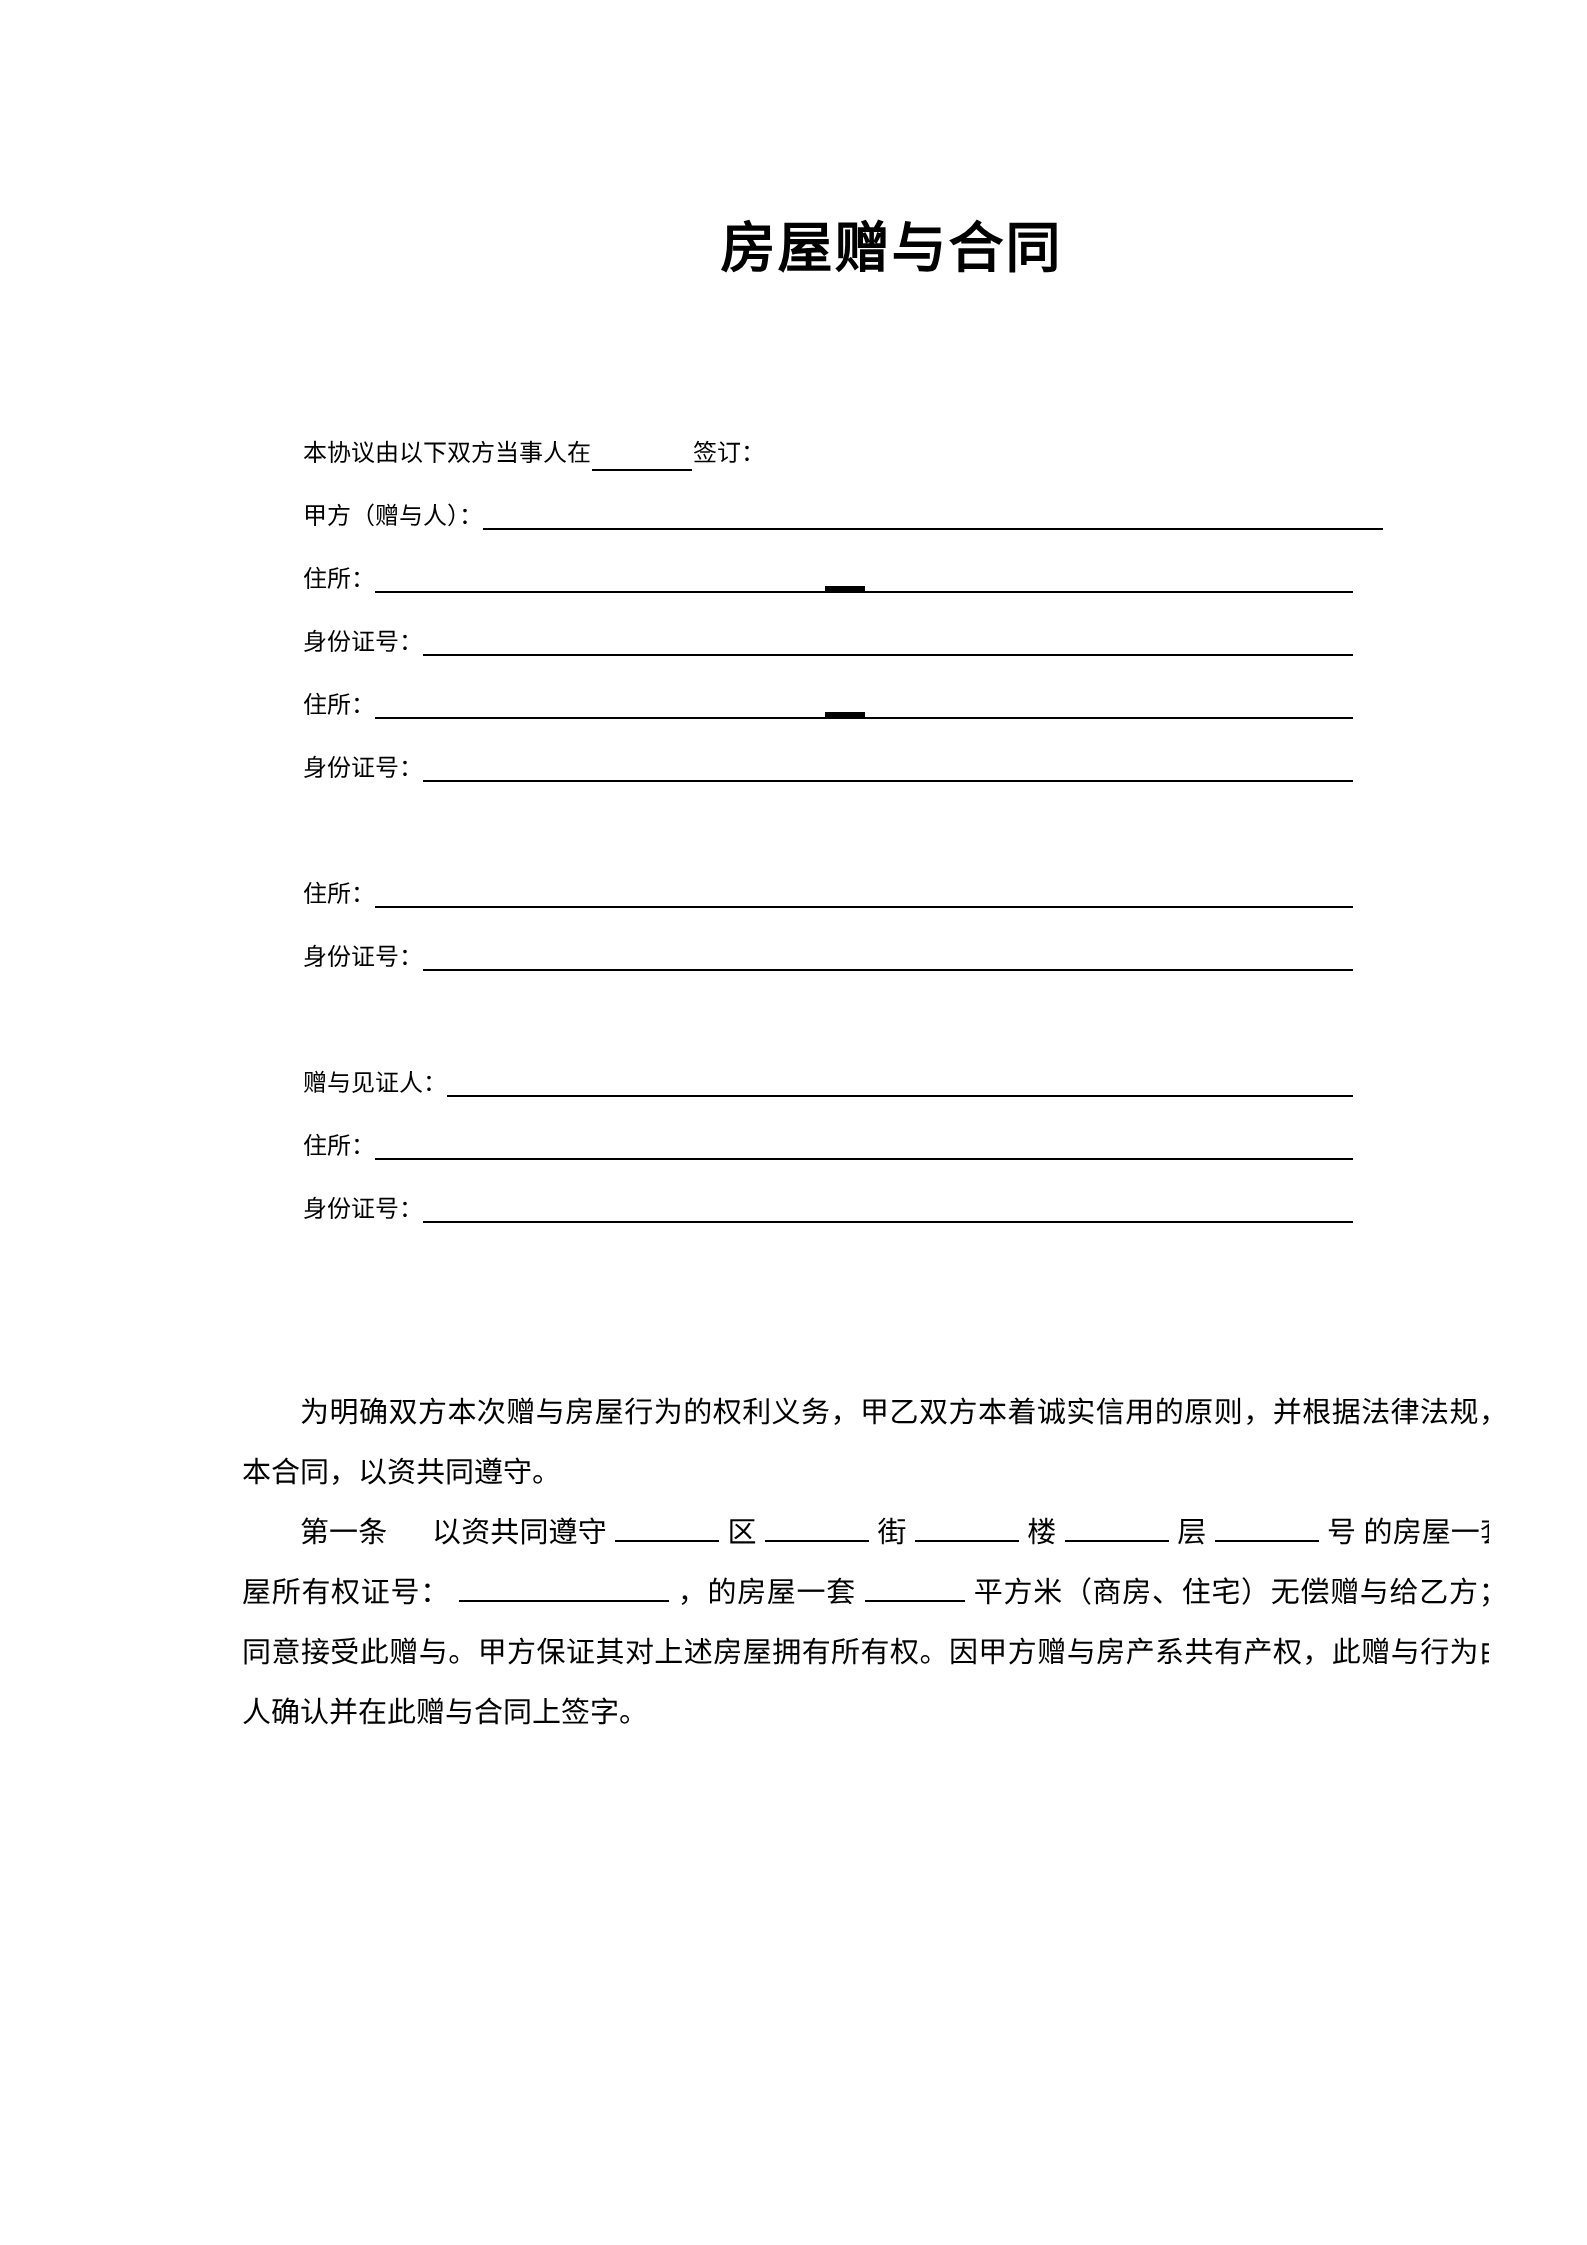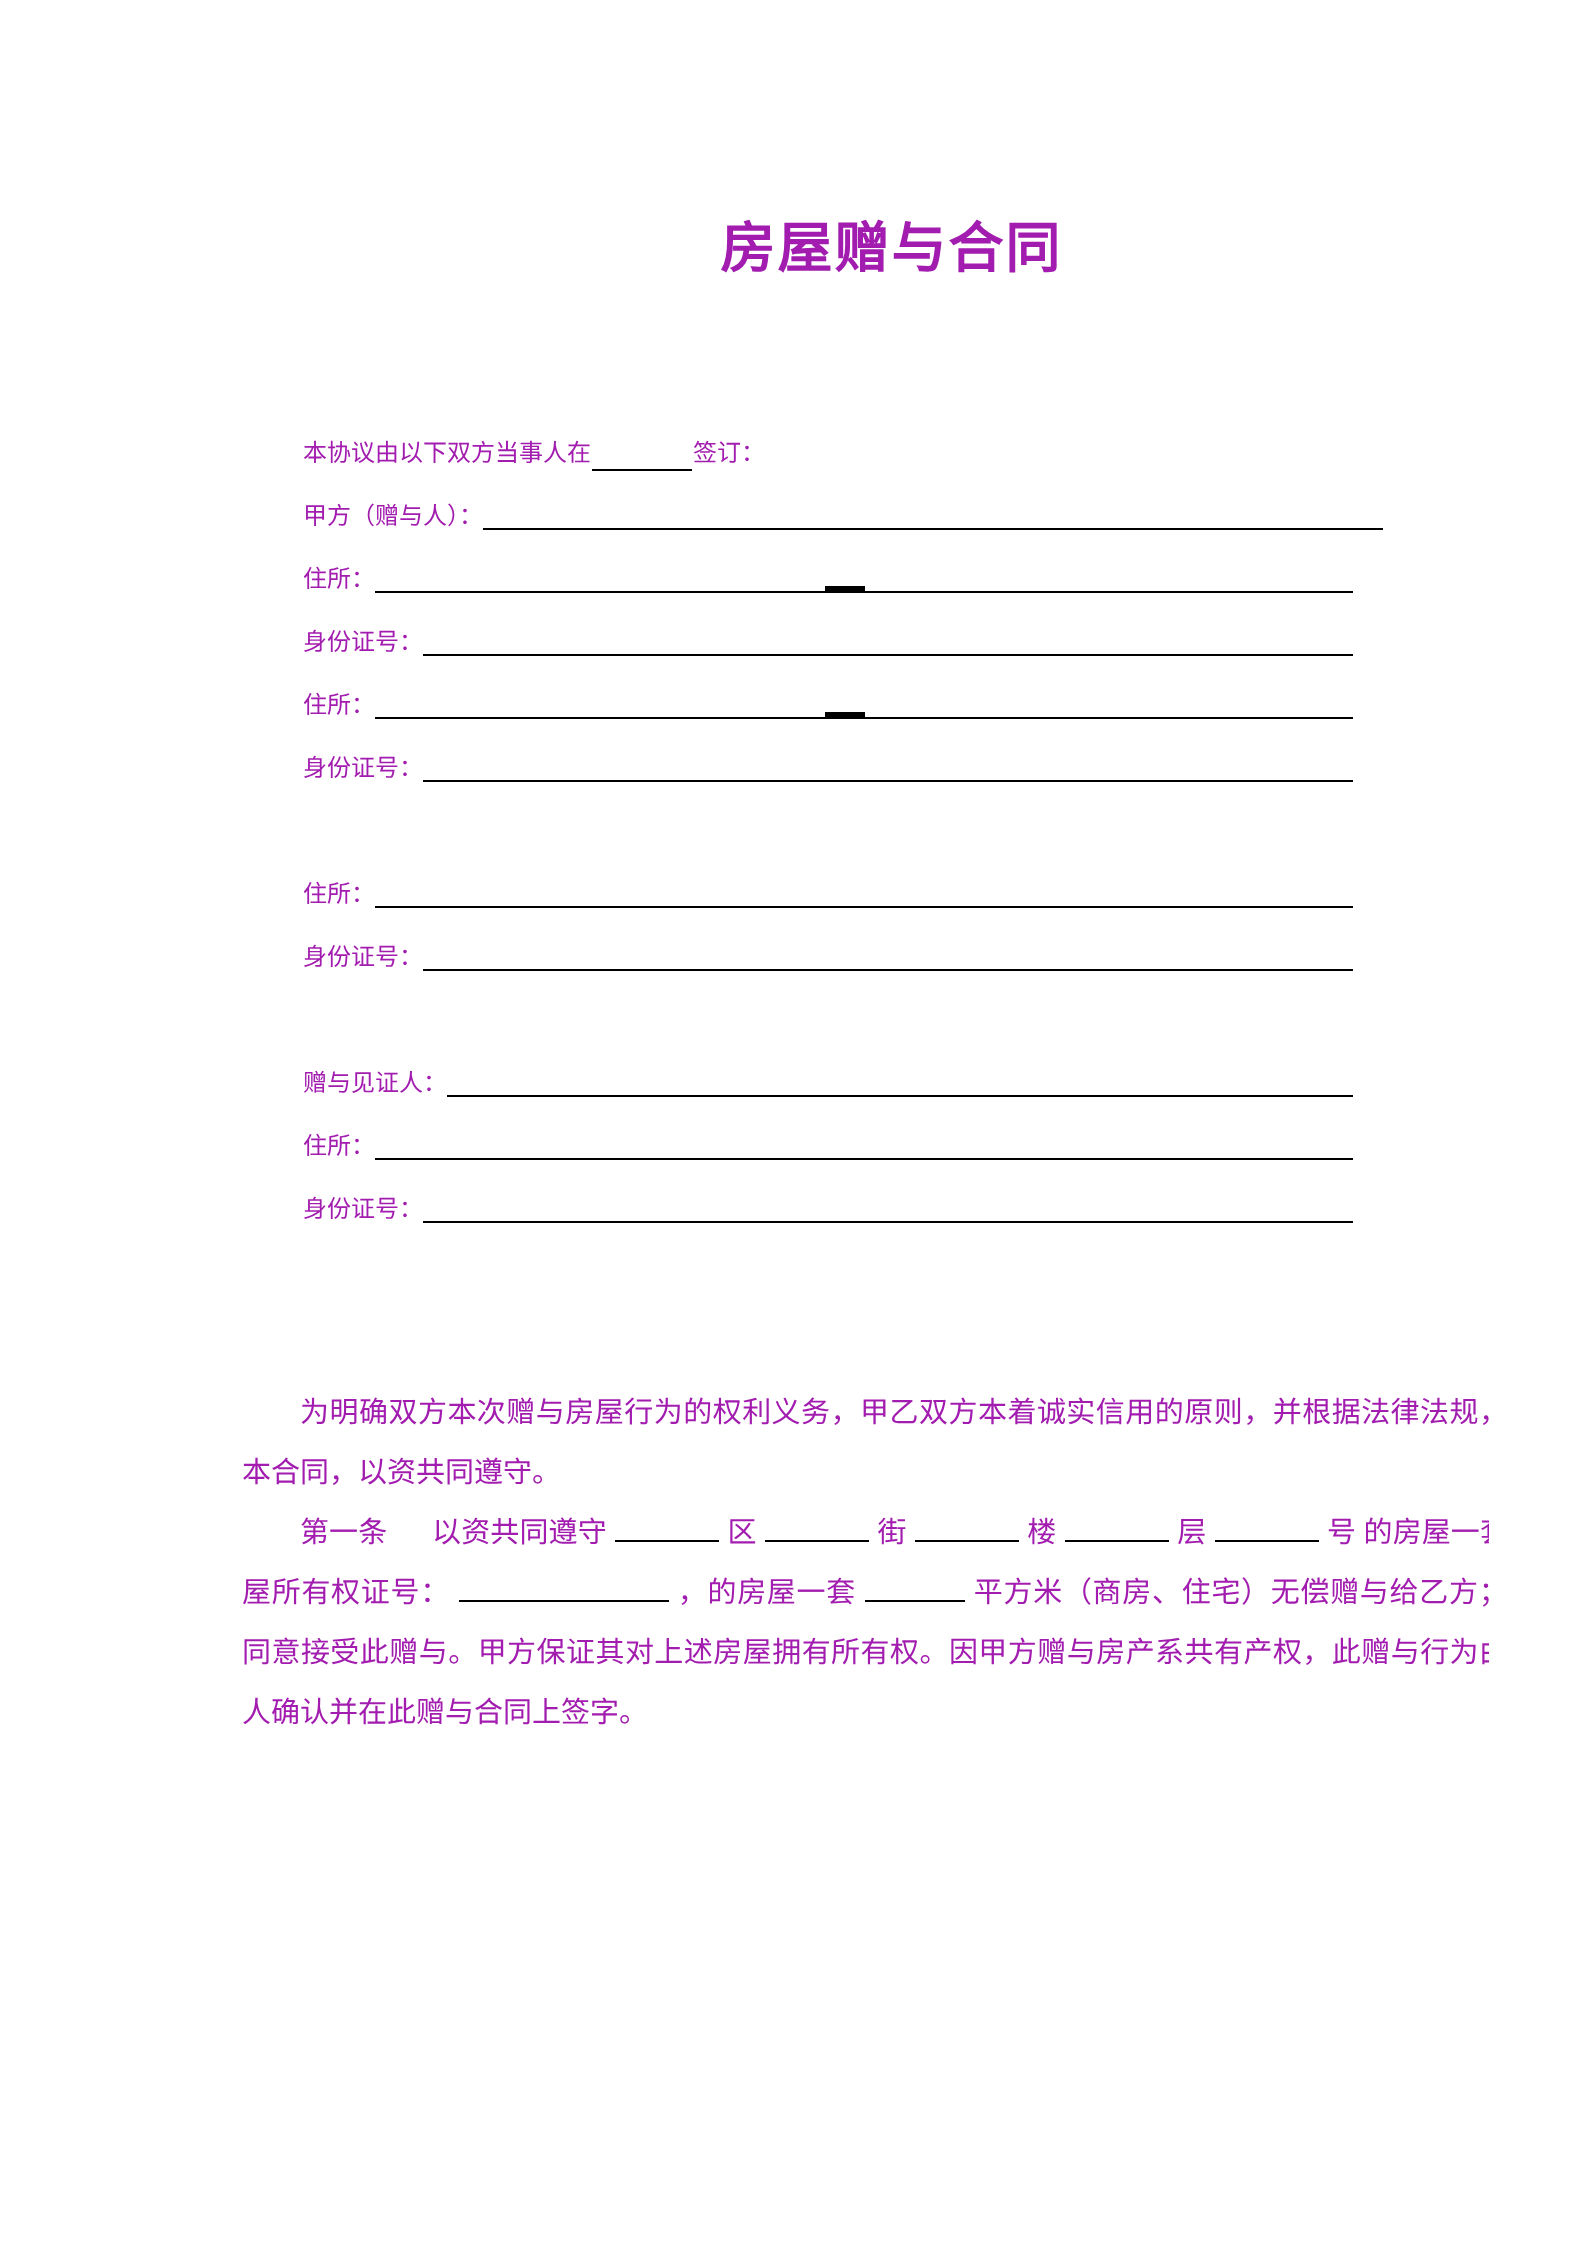--- a/index.html
+++ b/index.html
@@ -8,21 +8,21 @@
     padding: 0;
     background: #ffffff;
   }
   .page {
     position: relative;
     width: 1391px;
     height: 2245px;
     margin: 0 auto;
     background: #ffffff;
     font-family: "Liberation Serif", "DejaVu Serif", serif;
-    color: #a21caf;
+    color: #000000;
     overflow: hidden;
     box-sizing: border-box;
   }
 
   
   .doc-title {
     position: absolute;
     top: 178px;
     left: 0;
     width: 1587px;

